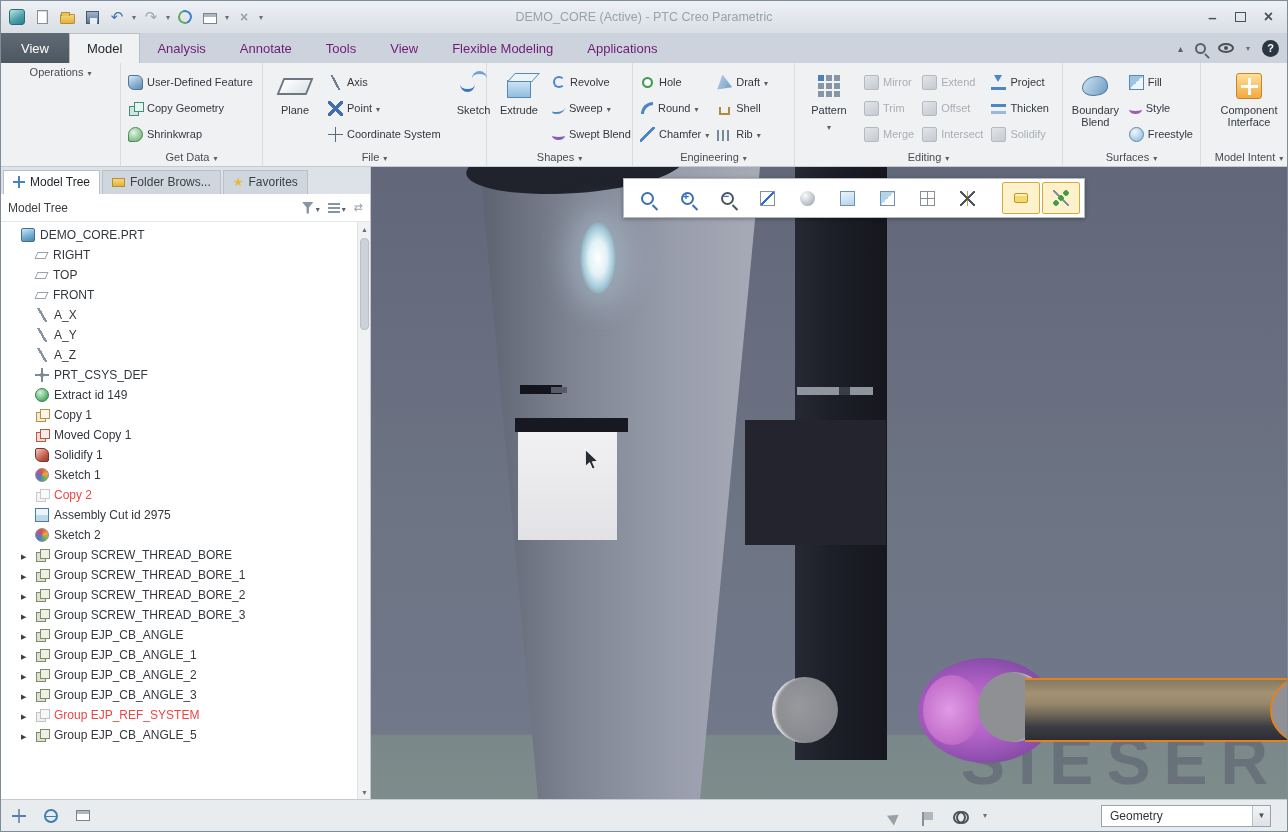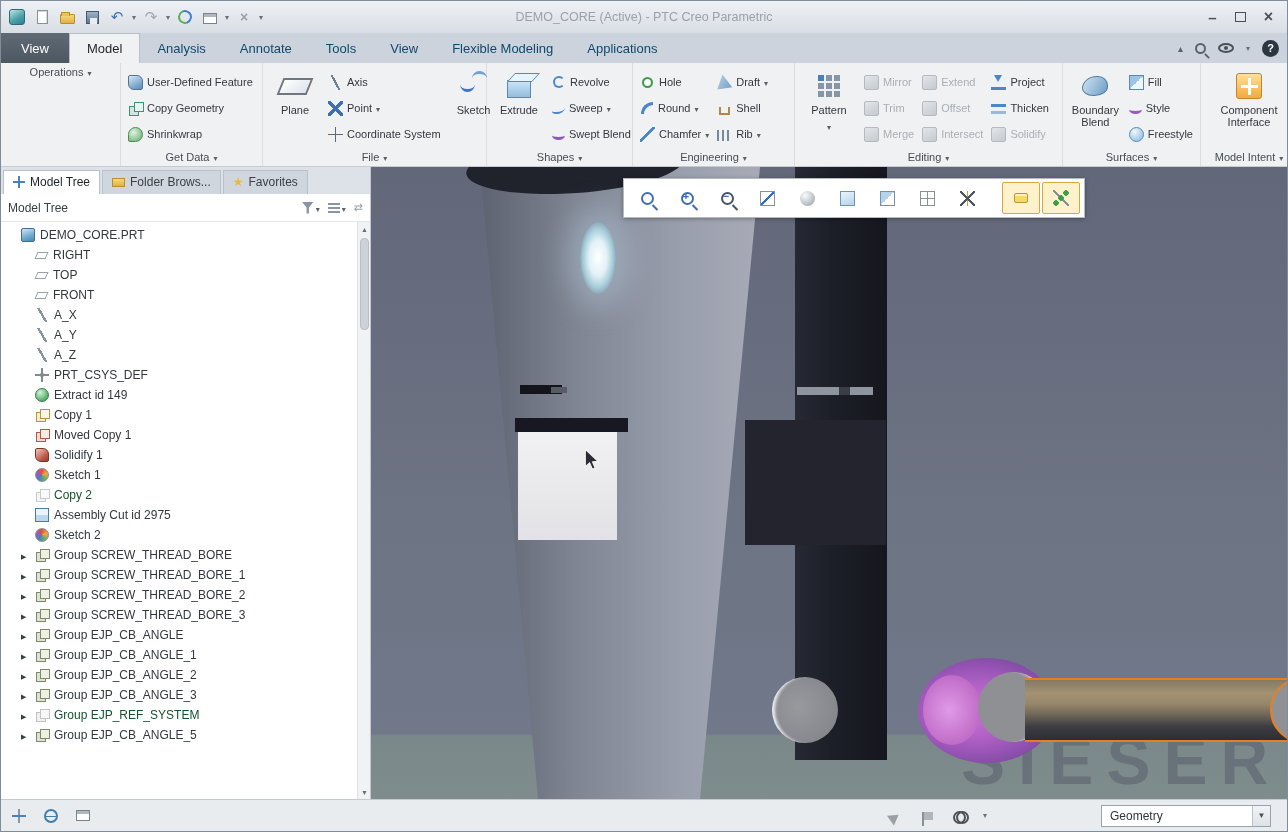--- a/index.html
+++ b/index.html
@@ -23,21 +23,21 @@
 .q-close::before{content:"×";font-size:14px;color:#9aa0a6;font-weight:bold}
 .ddg{font-size:8px;color:#6a7076}
 .win-title{position:absolute;left:0;right:0;text-align:center;color:#9aa1aa;font-size:12.5px;pointer-events:none}
 .winctl{margin-left:auto;display:flex;align-items:center;gap:18px;padding-right:14px;z-index:2;color:#4a5056}
 .w-min::before{content:"–";font-size:15px;font-weight:bold}
 .w-max{width:11px;height:10px;border:1px solid #4a5056}
 .w-close::before{content:"×";font-size:16px;font-weight:bold}
 
 
 .tabrow{height:30px;background:#ccd3dc;display:flex;align-items:stretch;position:relative;flex:none}
-.rtab{display:flex;align-items:center;padding:0 17px;font-size:13px;color:#0c4a6e;cursor:default}
+.rtab{display:flex;align-items:center;padding:0 17px;font-size:13px;color:#701a75;cursor:default}
 .rtab.file{background:linear-gradient(#5f6a74,#4d5761);color:#fff;padding:0 20px}
 .rtab.active{background:#f0f1f3;border:1px solid #b9bfc7;border-bottom:none;color:#1f2428}
 .tabrow-right{position:absolute;right:8px;top:0;height:100%;display:flex;gap:12px;align-items:center}
 .t-collapse::before{content:"▴";color:#5a626b;font-size:10px}
 .mag{width:11px;height:11px;border:2px solid #5a626b;border-radius:50%;position:relative;display:inline-block}
 .mag::after{content:"";position:absolute;width:2px;height:6px;background:#5a626b;left:9px;top:8px;transform:rotate(-45deg)}
 .eye{width:16px;height:10px;border:2px solid #4a5258;border-radius:50%;position:relative;display:inline-block}
 .eye::after{content:"";position:absolute;left:4px;top:1px;width:4px;height:4px;border-radius:50%;background:#4a5258}
 .help{width:17px;height:17px;border-radius:50%;background:#2b3640;color:#fff;display:flex;align-items:center;justify-content:center;font-size:11px;font-weight:bold}
 
@@ -112,21 +112,21 @@
 .side-header{height:28px;display:flex;align-items:center;padding:0 7px;border-bottom:1px solid #e3e7ea;font-size:12px;color:#2f343a;gap:8px;flex:none}
 .sh-label{flex:1;font-weight:bold;color:#3a4046;font-weight:normal}
 .sh-ic{display:flex;align-items:center;gap:2px;color:#5a626b}
 .f-filter{width:12px;height:12px;background:linear-gradient(#8796a6,#8796a6);clip-path:polygon(0 0,100% 0,60% 50%,60% 100%,40% 100%,40% 50%)}
 .f-list{width:12px;height:10px;background:repeating-linear-gradient(0deg,#8796a6 0 2px,transparent 2px 4px)}
 .f-swap{color:#9aa0a6;font-size:11px}
 .tree{flex:1;position:relative;overflow:hidden}
 .tree-list{position:absolute;left:0;right:13px;top:0;bottom:0;padding-top:3px}
 .titem{display:flex;align-items:center;height:20px;gap:5px;padding-left:20px;font-size:12px;color:#33383e;white-space:nowrap}
 .titem.root{padding-left:6px}
-.titem.disabled{color:#14532d}
+.titem.disabled{color:#ef4444}
 .titem.disabled .t-icon{filter:grayscale(1) opacity(.5)}
 .t-arrow{width:9px;flex:none}
 .t-arrow::before{content:"▶";font-size:7px;color:#3a4046}
 .t-icon{width:14px;height:14px;position:relative;flex:none}
 .ti-part{background:linear-gradient(160deg,#cfe9f6,#74aed3 55%,#4c86ad);border:1px solid #3f6f94;border-radius:2px}
 .ti-plane{border:1px solid #98a0a8;transform:skewX(-24deg);width:11px;height:7px;margin:3px 1px}
 .ti-axis{background:linear-gradient(60deg,transparent 45%,#8795a3 45% 57%,transparent 57%)}
 .ti-csys{background:linear-gradient(0deg,transparent 45%,#7a8a9a 45% 55%,transparent 55%),linear-gradient(90deg,transparent 45%,#7a8a9a 45% 55%,transparent 55%),radial-gradient(circle at 50% 50%,#d8a93c 2px,transparent 2.5px)}
 .ti-extract{background:radial-gradient(circle at 35% 30%,#d6f0da,#53b06a 70%,#3c8f52);border-radius:50%;border:1px solid #35804a}
 .ti-copy::before{content:"";position:absolute;left:1px;top:4px;width:8px;height:8px;background:#f3ead2;border:1px solid #b0954a}

